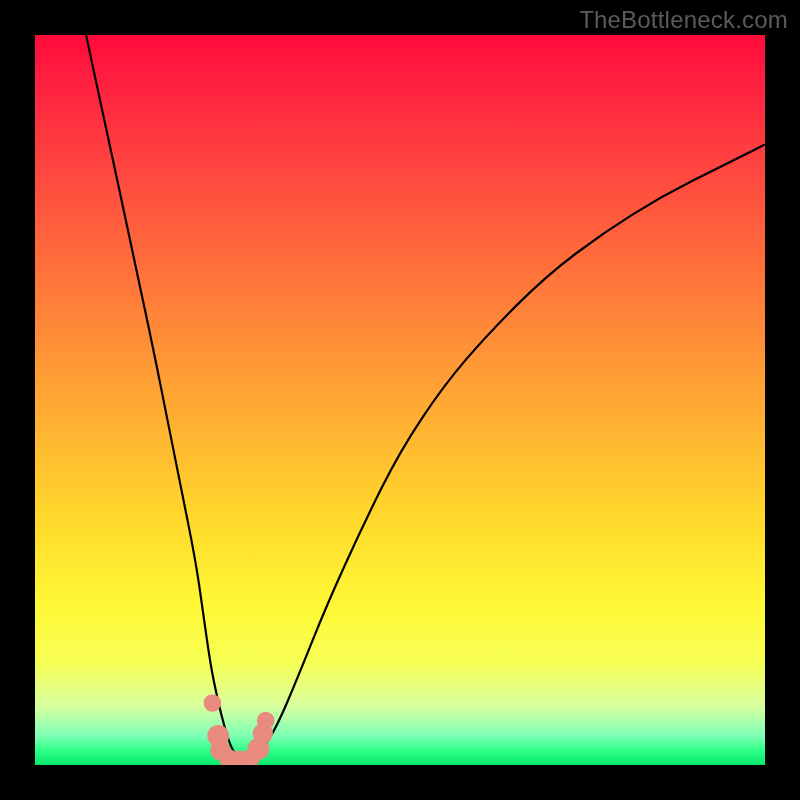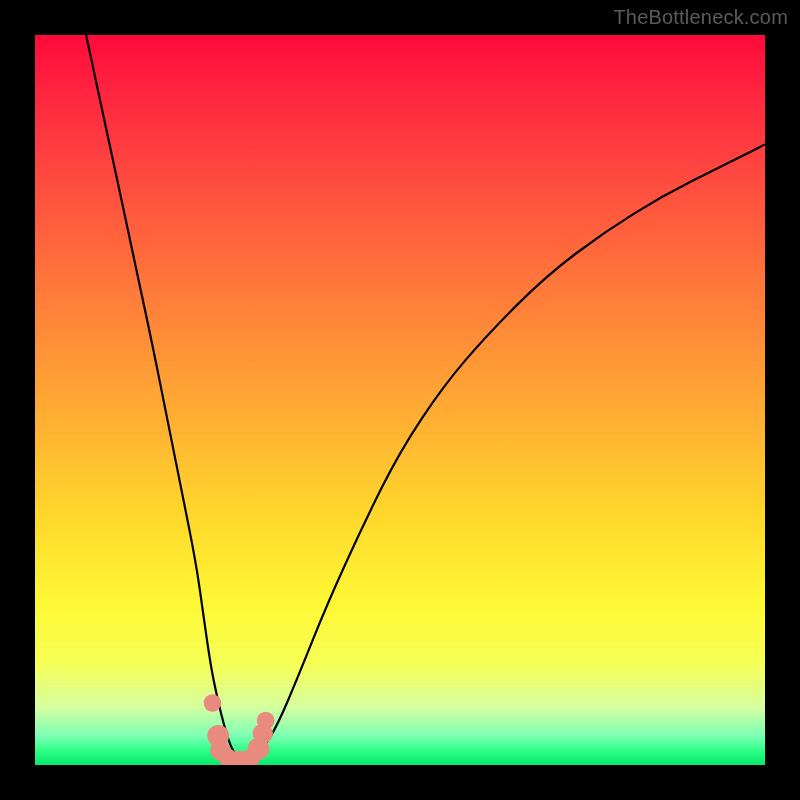--- a/index.html
+++ b/index.html
@@ -38,21 +38,21 @@
       #7dffb5 96%,
       #2fff86 98%,
       #05e86c 100%
     );
   }
   .watermark {
     position: absolute;
     top: 6px;
     right: 12px;
     color: #5b5b5b;
-    font-size: 20px;
+    font-size: 24px;
     font-weight: 500;
     letter-spacing: 0.2px;
     user-select: none;
     pointer-events: none;
   }
   svg.overlay {
     position: absolute;
     left: 0;
     top: 0;
     width: 730px;

